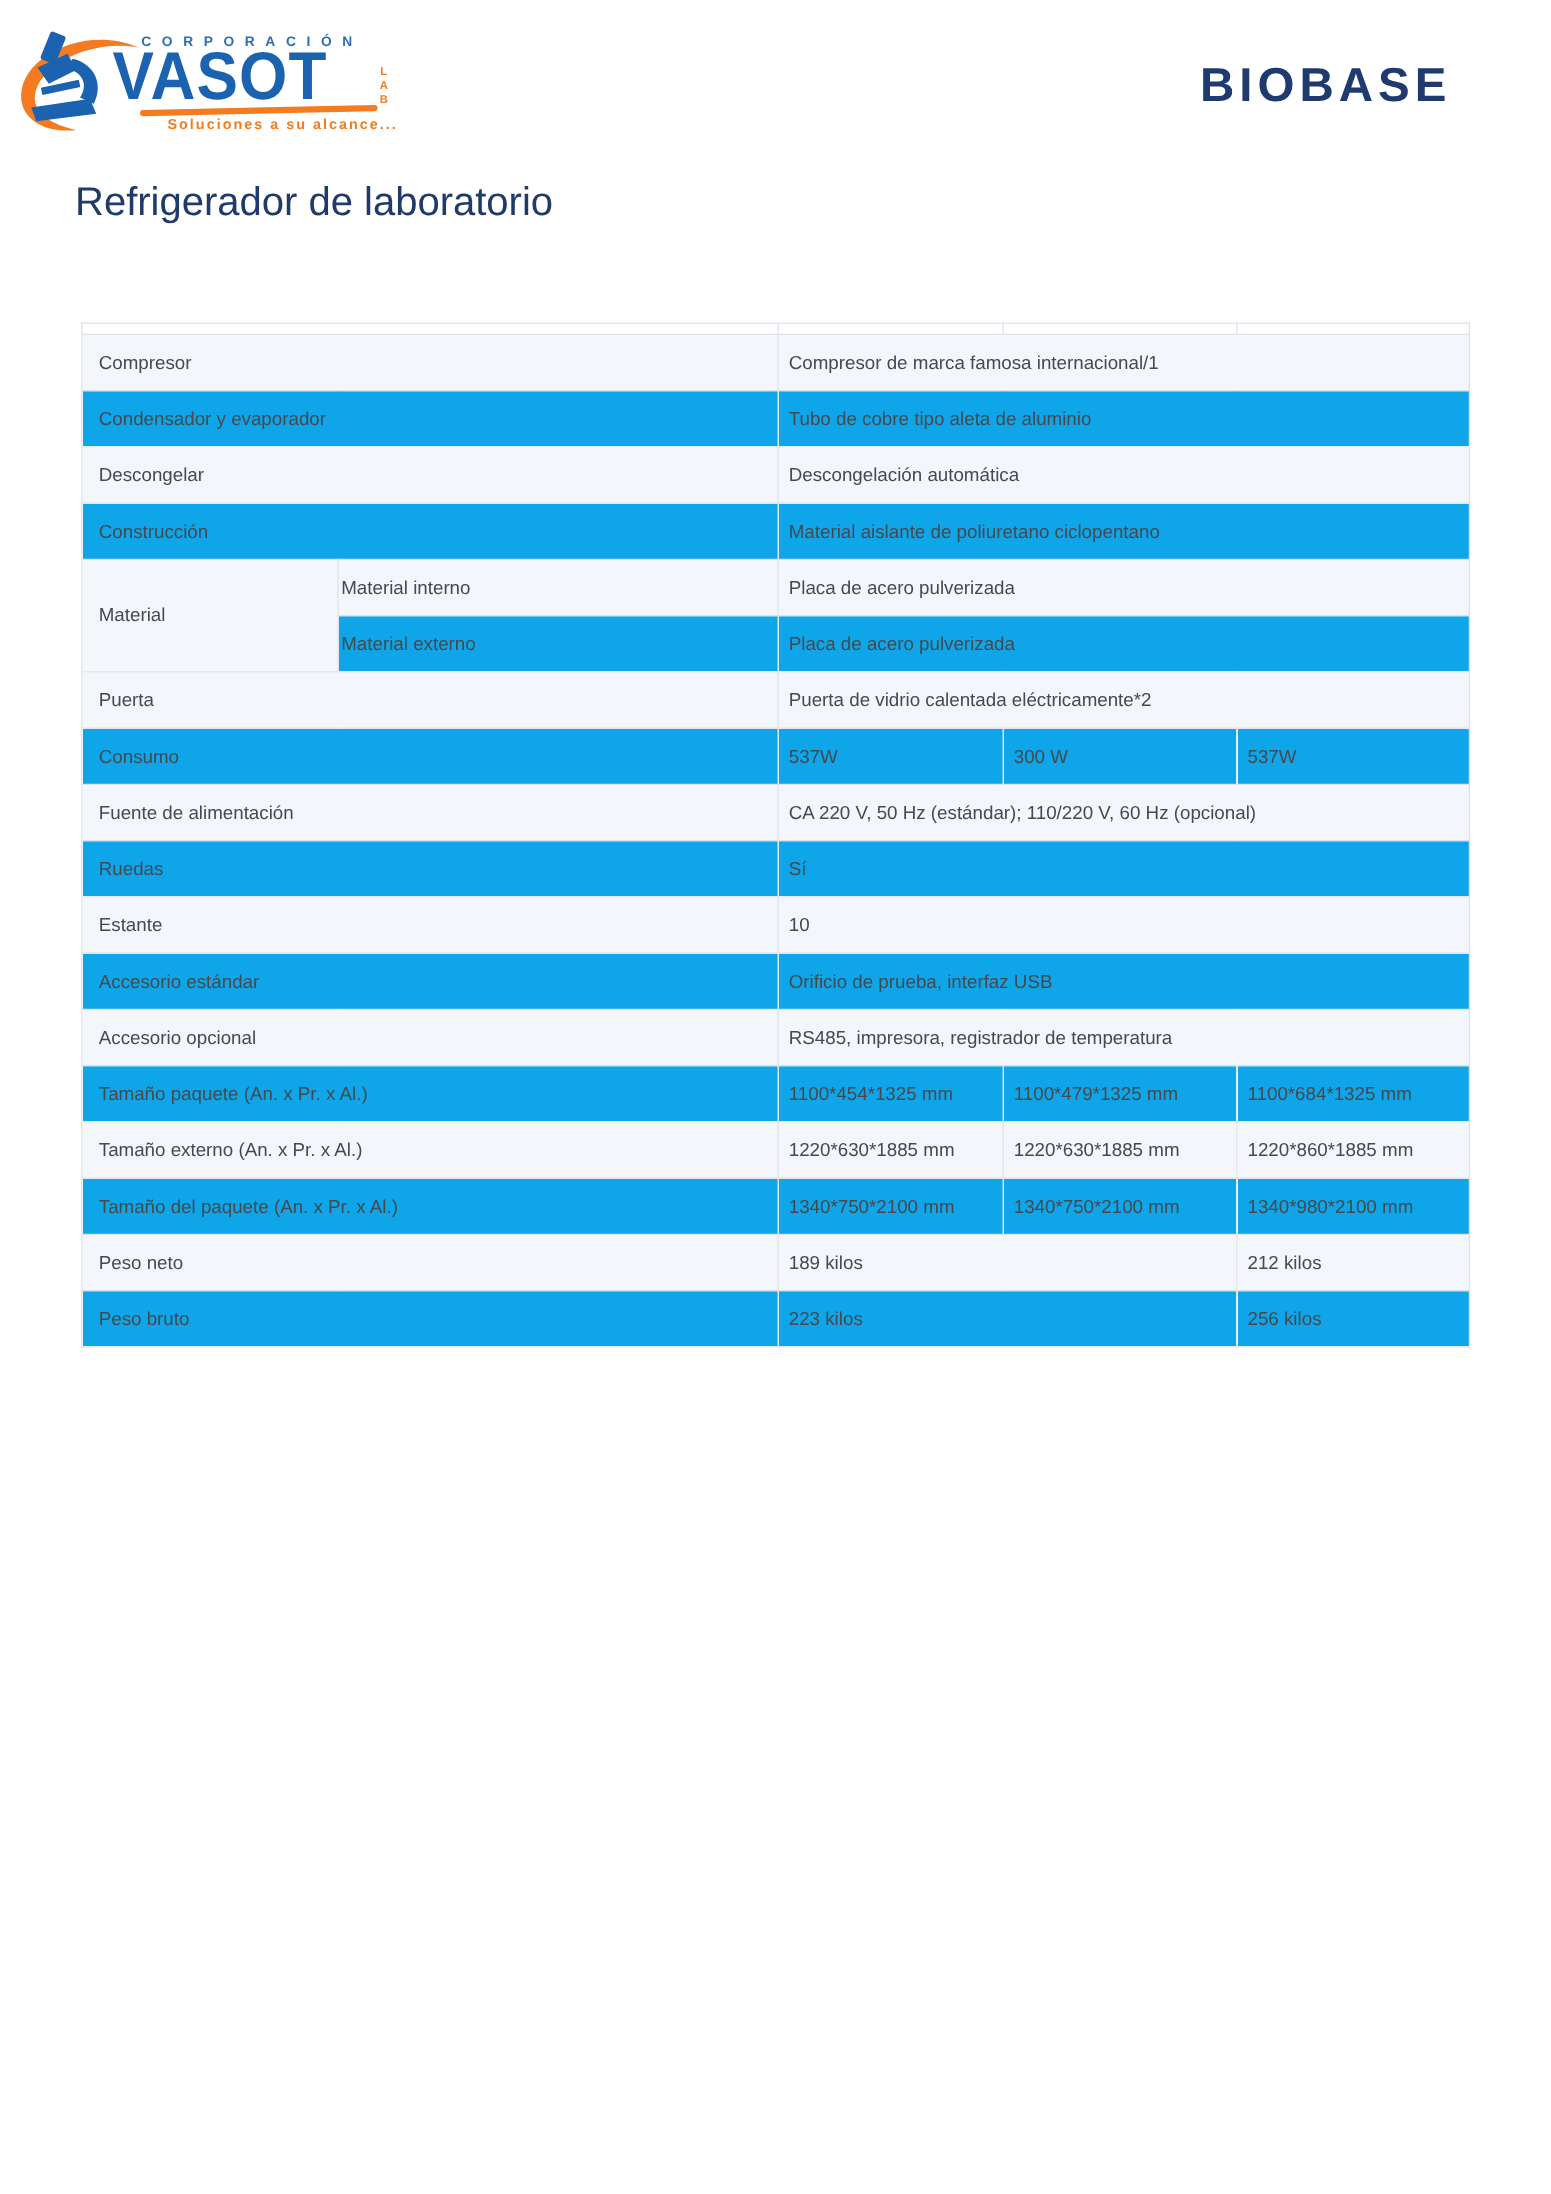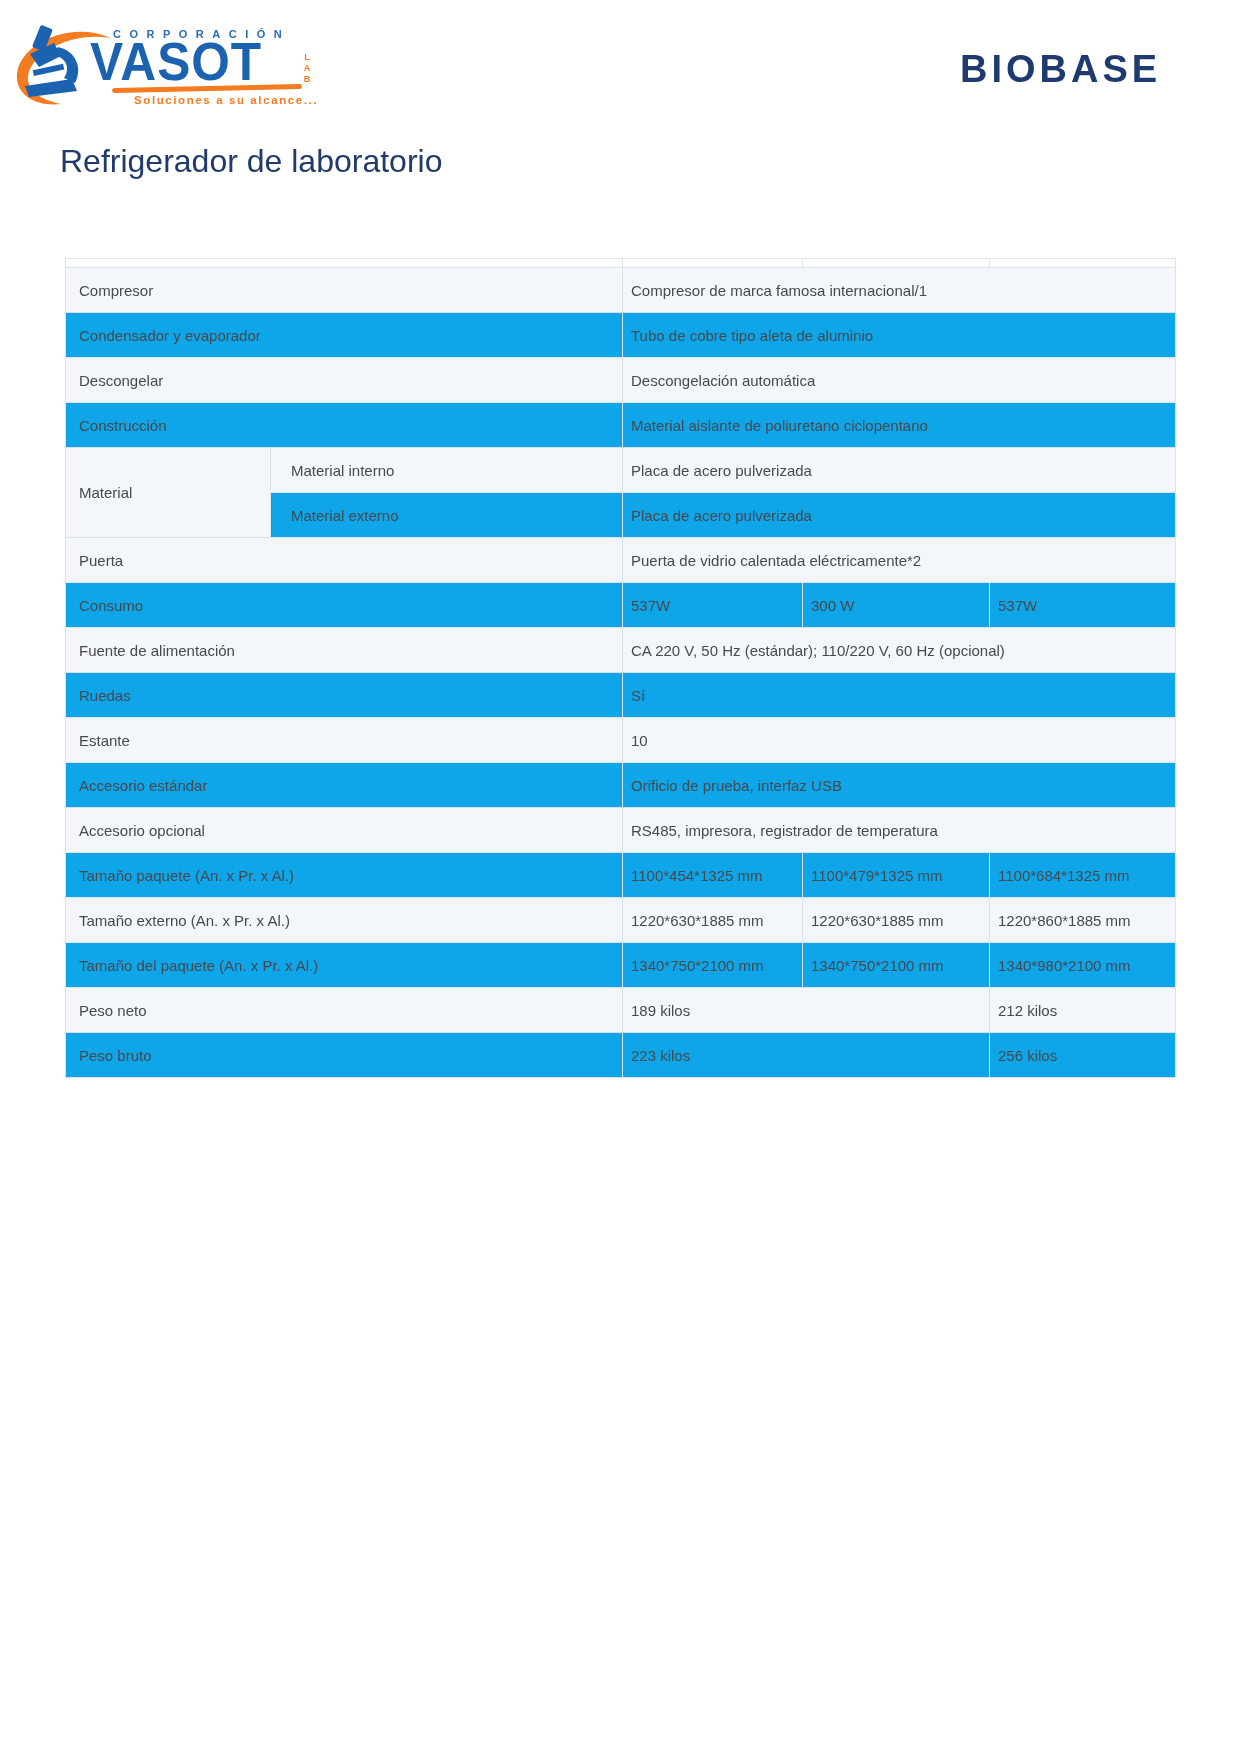--- a/index.html
+++ b/index.html
@@ -32,21 +32,21 @@
          font-weight:500;}
   .title .l1{font-size:32px;line-height:32px;white-space:nowrap;margin-top:22px;}
   .title .l2{font-size:24px;line-height:30px;text-align:center;}
 
   
   table.spec{position:absolute;left:65px;top:258px;width:1110px;border-collapse:collapse;
              table-layout:fixed;font-size:15px;color:var(--text);}
   table.spec td{border:1px solid var(--border);height:44px;vertical-align:middle;
              padding:0 8px;overflow:hidden;white-space:nowrap;background:#0ea5e9;}
   table.spec td.lbl{padding-left:13px;}
-  table.spec td.sub{padding-left:20px;}
+  table.spec td.sub{padding-left:2px;}
   table.spec tr.ph td{height:8px;padding:0;background:#fff;}
   table.spec tr.alt td{background:var(--rowalt);}
 </style>
 </head>
 <body>
 
 <div class="page">
 
   <div class="vasot">
     <svg width="100" height="82" viewBox="0 0 100 82">

